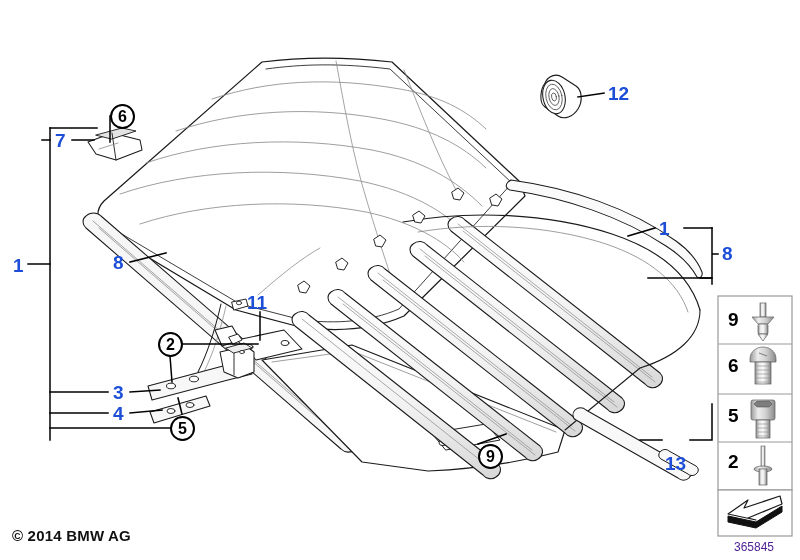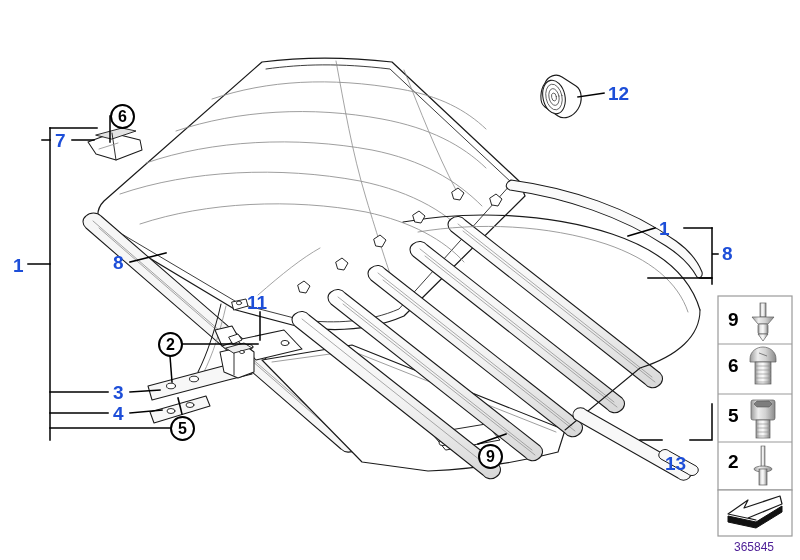--- a/index.html
+++ b/index.html
@@ -353,15 +353,16 @@
   <div class="clbl" style="left:110px; top:104px;">6</div>
   <div class="clbl" style="left:158px; top:332px;">2</div>
   <div class="clbl" style="left:170px; top:416px;">5</div>
   <div class="clbl" style="left:478px; top:444px;">9</div>
 
   <div class="legend-num" style="left:728px; top:310px;">9</div>
   <div class="legend-num" style="left:728px; top:356px;">6</div>
   <div class="legend-num" style="left:728px; top:406px;">5</div>
   <div class="legend-num" style="left:728px; top:452px;">2</div>
 
+  <div class="copyright">© 2014 BMW AG</div>
   <div class="diagram-number">365845</div>
 
 </div>
 
 </body></html>

